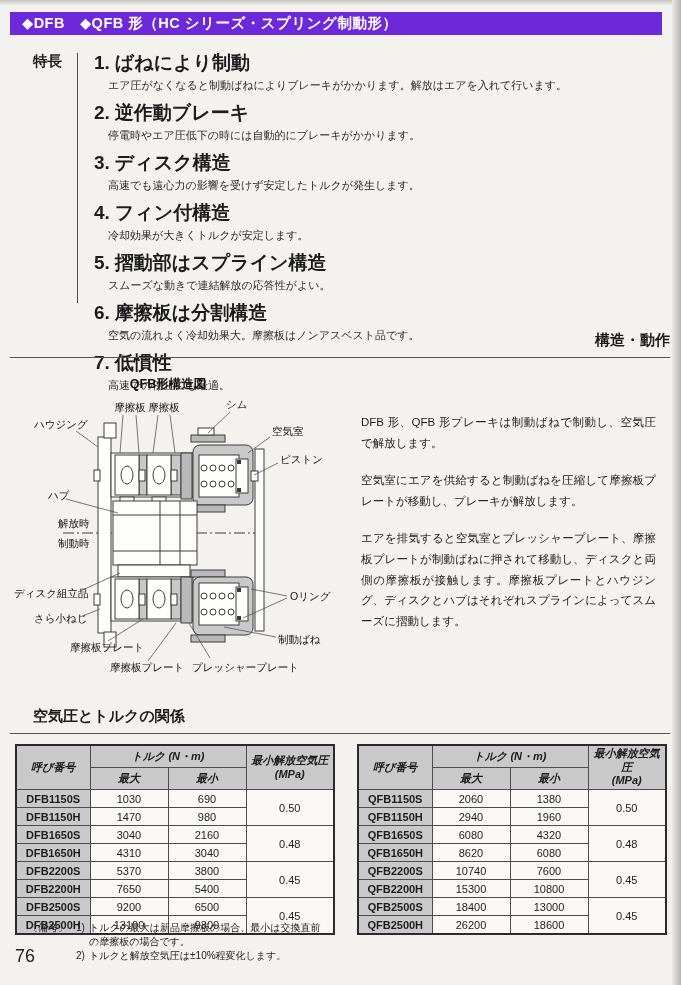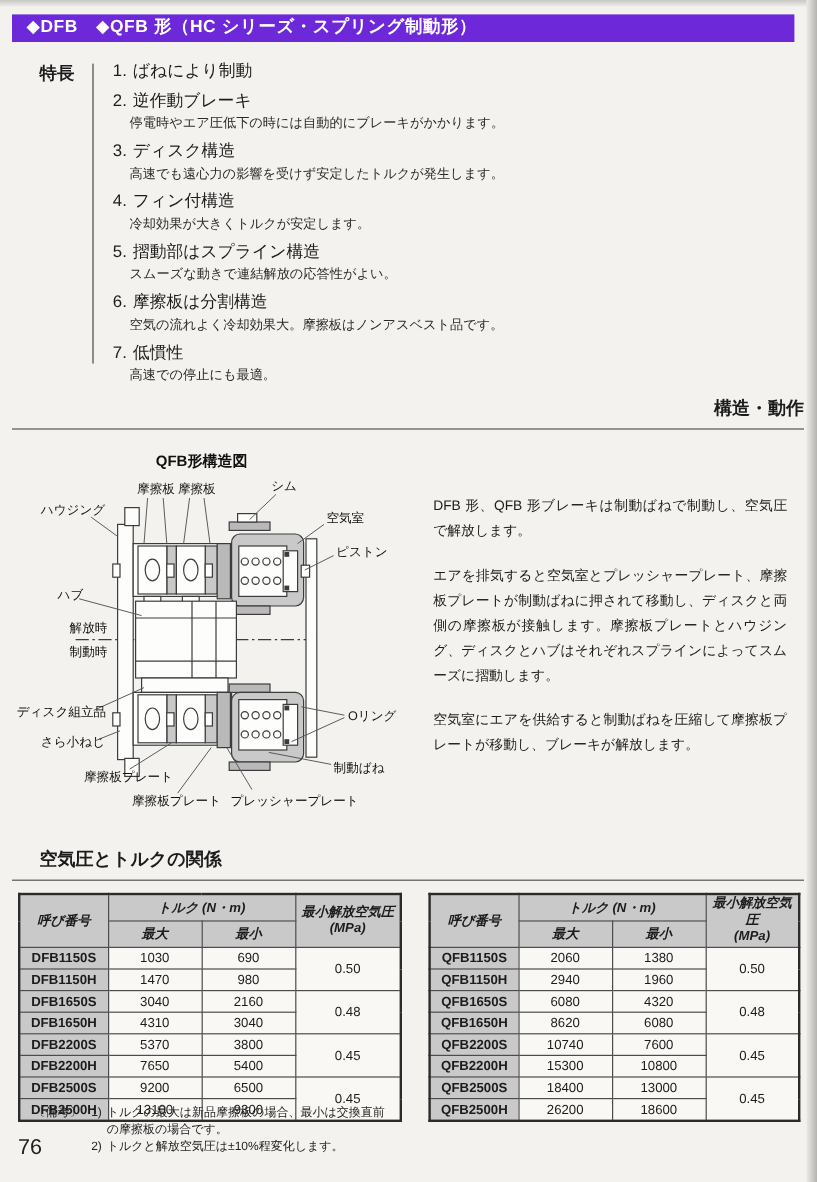--- a/index.html
+++ b/index.html
@@ -17,21 +17,21 @@
   
   .header-bar{position:absolute;left:10px;top:12px;width:652px;height:23px;
     background:#6d28d9;color:#fff;font-weight:bold;font-size:14.5px;
     line-height:23px;padding-left:12px;box-sizing:border-box;letter-spacing:.5px;}
 
   
   .features-heading{position:absolute;left:33px;top:52px;font-size:14.5px;font-weight:bold;}
   .features-divider{position:absolute;left:77px;top:53px;height:250px;border-left:1.2px solid #4a4a4a;}
   .features-list{position:absolute;left:94px;top:50px;width:575px;}
   .f-item{margin-bottom:7px;}
-  .f-title{font-size:14px;font-weight:normal;}
+  .f-title{font-size:19px;font-weight:bold;}
   .f-title .f-t{margin-left:5px;}
   .f-body{font-size:11px;margin:2px 0 0 14px;color:#2a2a2a;}
 
   
   .section-heading{position:absolute;left:10px;width:660px;box-sizing:border-box;
     padding:0 0 7px 23px;font-size:15px;font-weight:bold;
     border-bottom:1.5px solid #555;}
   .structure-heading{top:331px;text-align:right;}
   .torque-heading{top:707px;}
 
@@ -77,20 +77,21 @@
 
   <div class="header-bar">
     <span>◆DFB　◆QFB 形（HC シリーズ・スプリング制動形）</span>
   </div>
 
   <div class="features-heading">特長</div>
   <div class="features-divider"></div>
   <div class="features-list">
     <div class="f-item">
       <div class="f-title"><span>1.</span><span class="f-t">ばねにより制動</span></div>
+      <div class="f-body">エア圧がなくなると制動ばねによりブレーキがかかります。解放はエアを入れて行います。</div>
     </div>
     <div class="f-item">
       <div class="f-title"><span>2.</span><span class="f-t">逆作動ブレーキ</span></div>
       <div class="f-body">停電時やエア圧低下の時には自動的にブレーキがかかります。</div>
     </div>
     <div class="f-item">
       <div class="f-title"><span>3.</span><span class="f-t">ディスク構造</span></div>
       <div class="f-body">高速でも遠心力の影響を受けず安定したトルクが発生します。</div>
     </div>
     <div class="f-item">
@@ -235,22 +236,22 @@
     <text class="d-label" x="26" y="251">さら小ねじ</text>
     <text class="d-label" x="62" y="280">摩擦板プレート</text>
     <text class="d-label" x="102" y="300">摩擦板プレート</text>
     <text class="d-label" x="184" y="300">プレッシャープレート</text>
     <text class="d-label" x="282" y="229">Oリング</text>
     <text class="d-label" x="270" y="272">制動ばね</text>
   </svg>
 
   <div class="structure-text">
     <p>DFB 形、QFB 形ブレーキは制動ばねで制動し、空気圧で解放します。</p>
+    <p>空気室にエアを供給すると制動ばねを圧縮して摩擦板プレートが移動し、ブレーキが解放します。</p>
     <p>エアを排気すると空気室とプレッシャープレート、摩擦板プレートが制動ばねに押されて移動し、ディスクと両側の摩擦板が接触します。摩擦板プレートとハウジング、ディスクとハブはそれぞれスプラインによってスムーズに摺動します。</p>
-    <p>空気室にエアを供給すると制動ばねを圧縮して摩擦板プレートが移動し、ブレーキが解放します。</p>
   </div>
 
   <div class="section-heading torque-heading">空気圧とトルクの関係</div>
 
   <table class="torque-table table-left">
     <colgroup>
         <col style="width:74px">
         <col style="width:78px">
         <col style="width:78px">
         <col style="width:88px">

